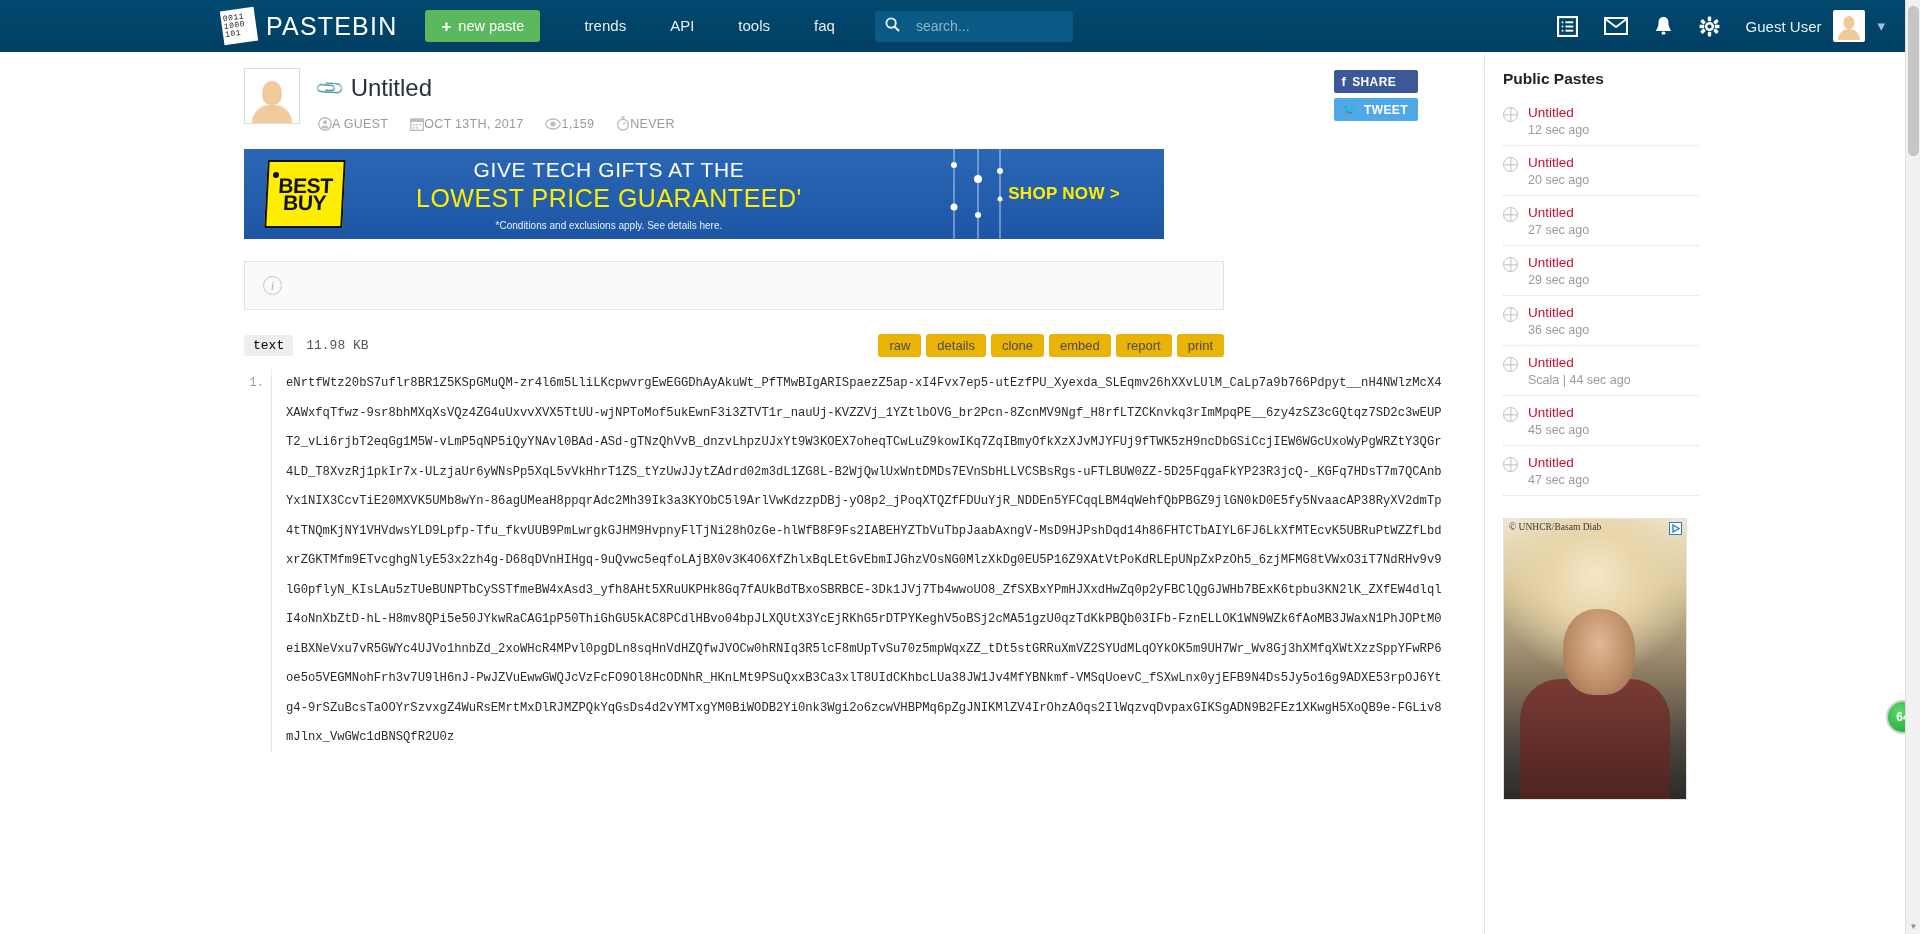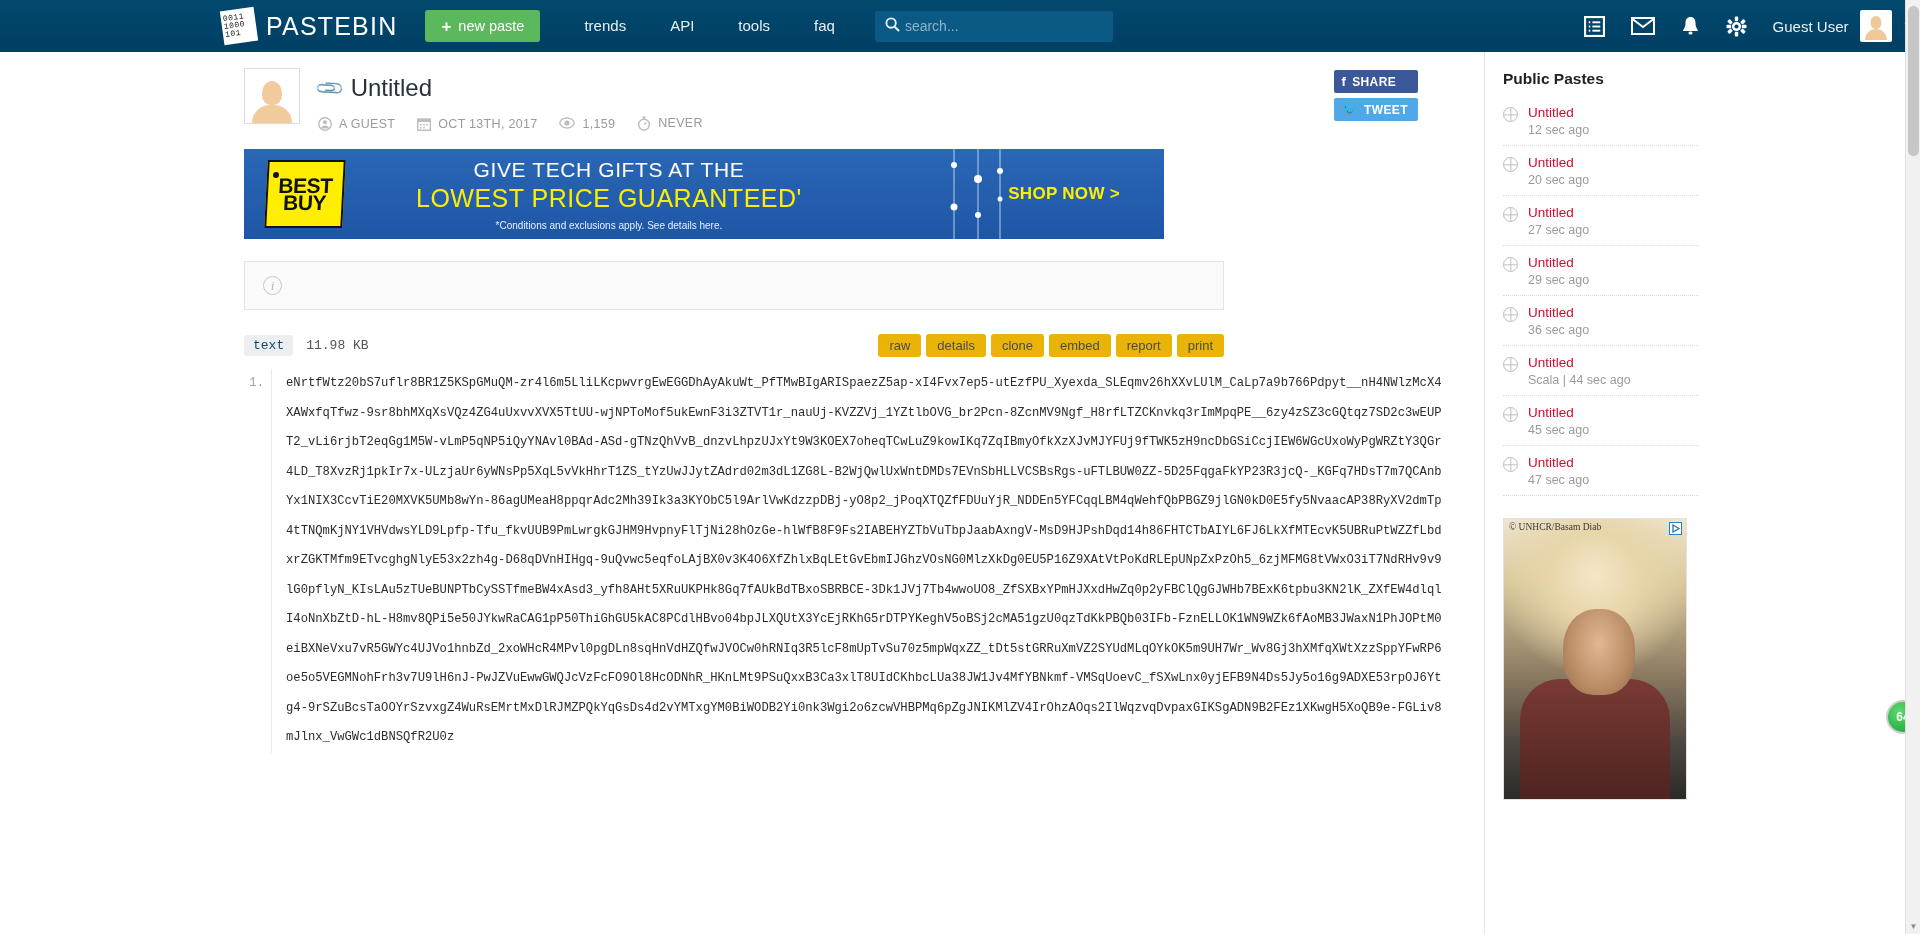--- a/index.html
+++ b/index.html
@@ -58,42 +58,42 @@
   .nav { display: flex; align-items: center; gap: 0; margin-left: 22px; }
   .nav a {
     color: #e8eef2;
     text-decoration: none;
     font-size: 15px;
     padding: 0 22px;
     line-height: 52px;
   }
   .search-box {
     margin-left: 18px;
-    width: 238px;
+    width: 198px;
     height: 31px;
     background: #0a5a85;
     border-radius: 3px;
     display: flex;
     align-items: center;
     padding: 0 10px;
-    gap: 5px;
+    gap: 16px;
   }
   .search-box input {
     background: transparent;
     border: none;
     outline: none;
     color: #cfe3ee;
     font-size: 14px;
     font-family: "Liberation Sans", sans-serif;
     width: 100%;
   }
   .search-box input::placeholder { color: #8fb4c9; }
   .header-right {
     position: absolute;
-    right: 8px;
+    right: 35px;
     display: flex;
     align-items: center;
     gap: 26px;
   }
   .hicon { cursor: pointer; display: flex; align-items: center; }
   .user-block { display: flex; align-items: center; gap: 12px; cursor: pointer; }
   .user-name { color: #e9f1f6; font-size: 15px; }
   .avatar-sm {
     width: 32px; height: 32px;
     background: #fff;
@@ -160,21 +160,21 @@
     font-size: 24px; font-weight: 400; color: #26323d;
   }
   .clip-icon { color: #c4c4c4; font-size: 19px; transform: rotate(-45deg); }
   .meta-row {
     display: flex; align-items: center; gap: 22px;
     margin-top: 14px;
     color: #9a9a9a;
     font-size: 12.5px;
     letter-spacing: 0.3px;
   }
-  .meta-item { display: flex; align-items: flex-start; gap: 7px; }
+  .meta-item { display: flex; align-items: center; gap: 0; }
   .share-col {
     position: absolute; right: 26px; top: 2px;
     display: flex; flex-direction: column; gap: 5px;
   }
   .btn-fb, .btn-tw {
     display: flex; align-items: center; gap: 6px;
     color: #fff; font-size: 12px; font-weight: bold;
     padding: 4px 10px 4px 7px;
     border-radius: 2px; cursor: pointer;
     letter-spacing: 0.4px;
@@ -244,21 +244,21 @@
   .notice-text b { font-weight: bold; }
   .notice-text a { color: #cc0033; text-decoration: underline; }
 
   
   .toolbar {
     margin-top: 24px; width: 980px;
     display: flex; align-items: center;
   }
   .tag-text {
     background: #eceef0; border-radius: 3px;
-    padding: 3px 9px; font-size: 13px; color: #0c4a6e;
+    padding: 3px 9px; font-size: 13px; color: #000000;
     font-family: "Liberation Mono", monospace;
   }
   .size-text {
     margin-left: 13px; font-size: 13px; color: #555;
     font-family: "Liberation Mono", monospace;
   }
   .actions { margin-left: auto; display: flex; gap: 5px; }
   .act-btn {
     background: #eab308; border: none; border-radius: 3px;
     padding: 4px 11px; font-size: 13px; color: #4c4c4c;

